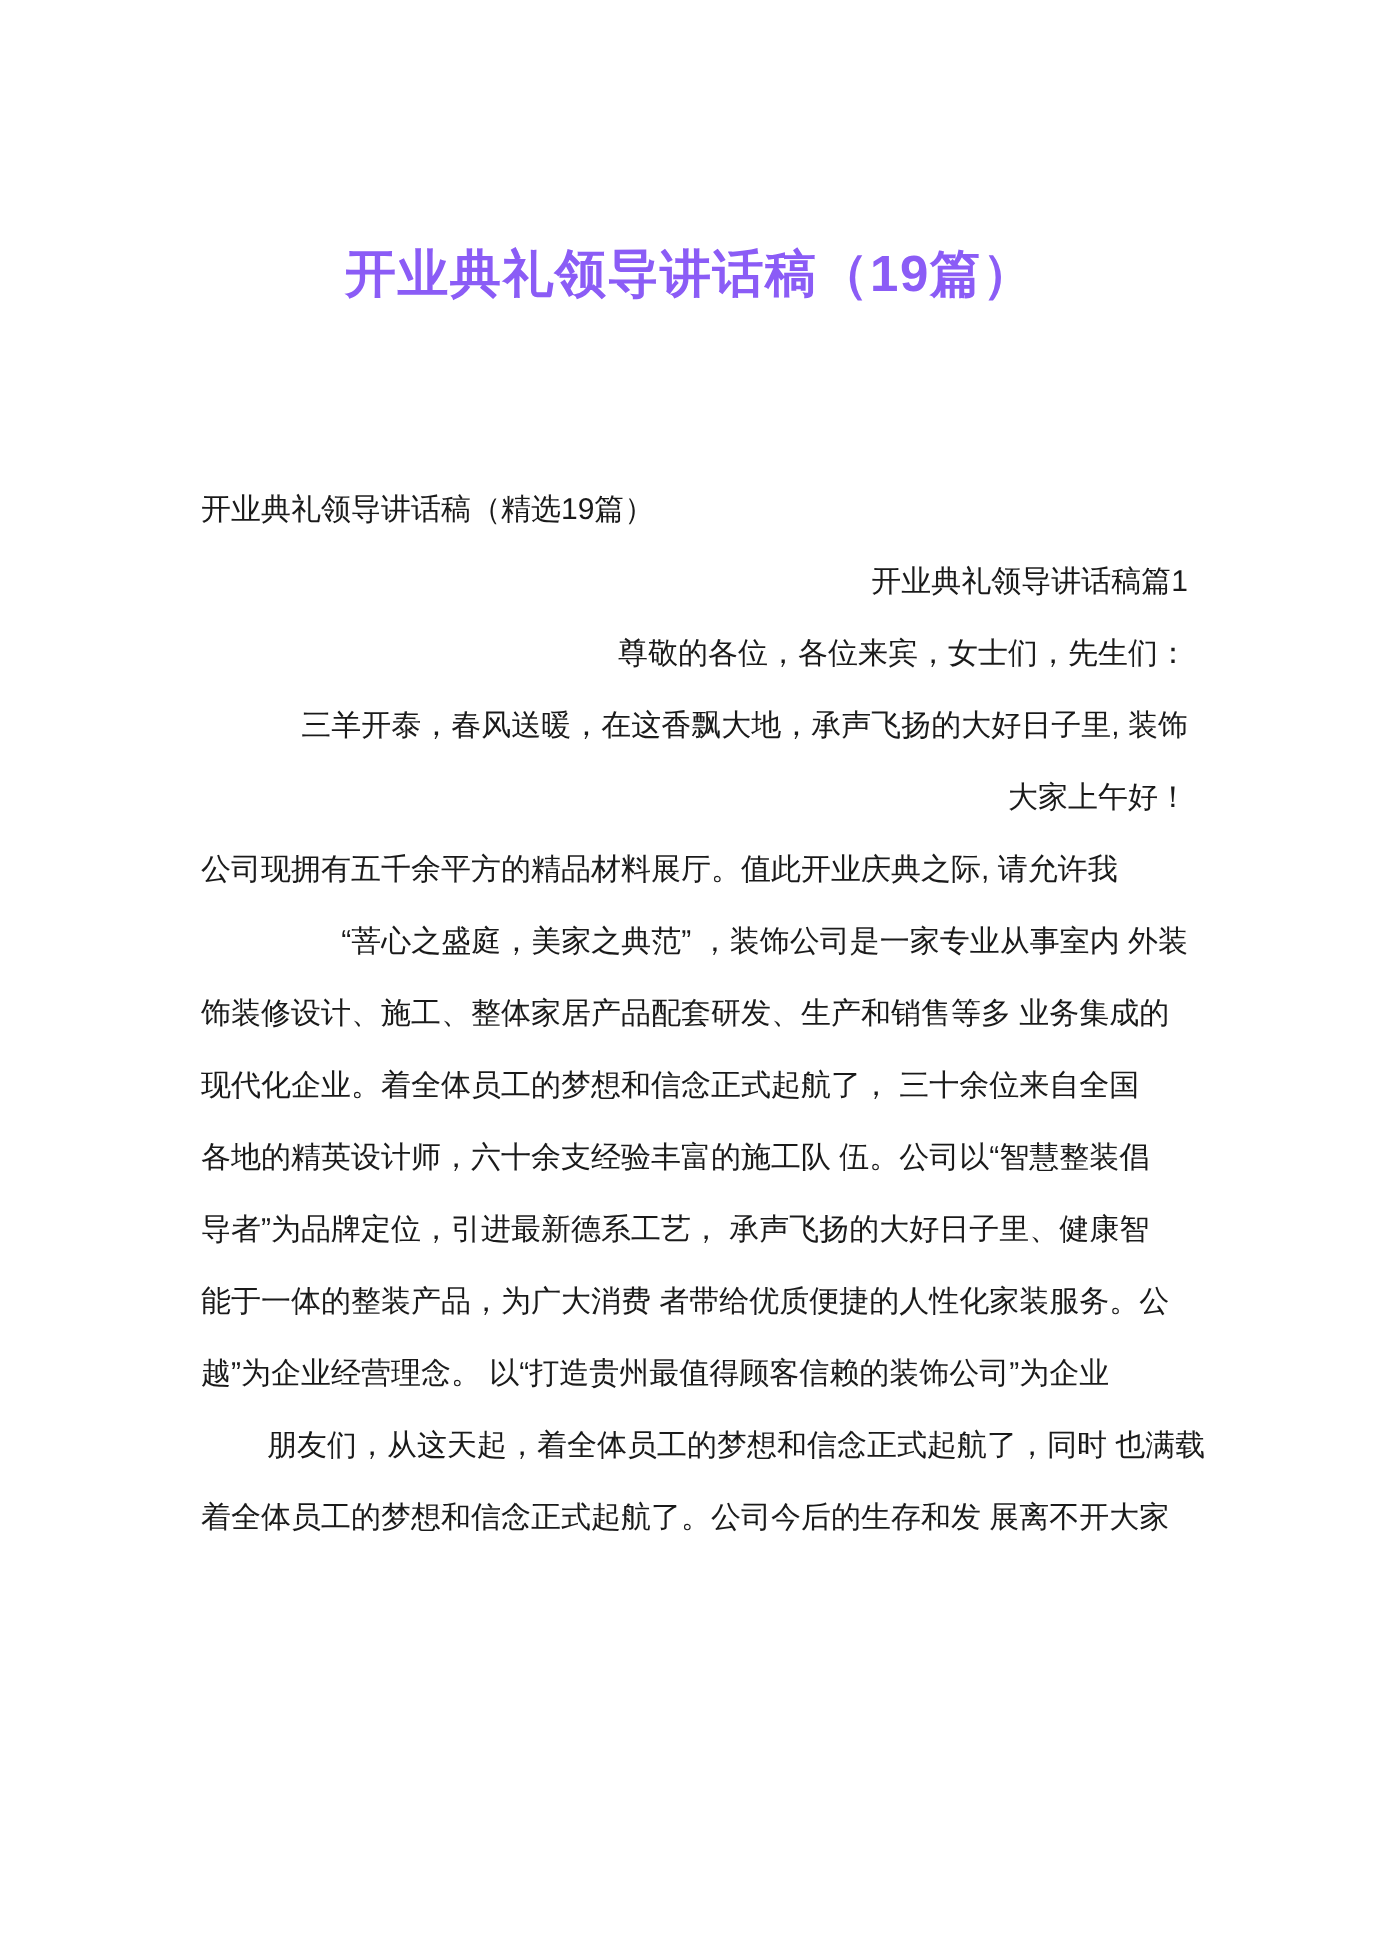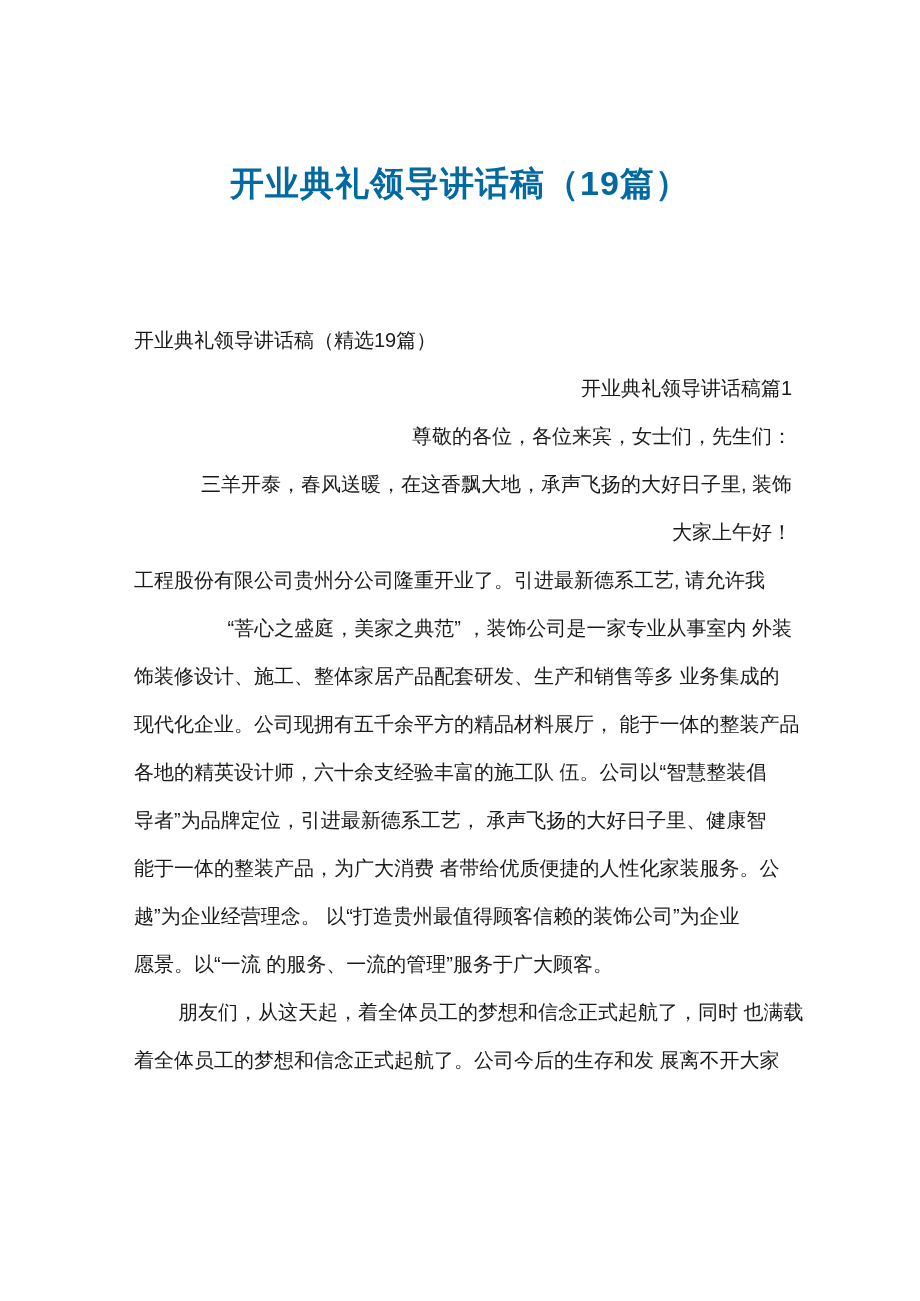--- a/index.html
+++ b/index.html
@@ -21,21 +21,21 @@
     top: 161px;
     left: 0;
     width: 920px;
     margin: 0;
     text-align: center;
     font-size: 34px;
     font-weight: 700;
     line-height: 44px;
     letter-spacing: 1px;
     white-space: nowrap;
-    color: #0369a1;
+    color: #8b5cf6;
   }
   .doc-body {
     position: absolute;
     top: 316px;
     left: 134px;
     width: 658px;
   }
   .line {
     height: 48px;
     line-height: 48px;
@@ -55,25 +55,24 @@
 <div class="page">
   <h1 class="doc-title">开业典礼领导讲话稿（19篇）</h1>
 
   <div class="doc-body">
 
   <div class="line">开业典礼领导讲话稿（精选19篇）</div>
       <div class="line indent">开业典礼领导讲话稿篇1</div>
       <div class="line indent">尊敬的各位，各位来宾，女士们，先生们：</div>
       <div class="line indent">三羊开泰，春风送暖，在这香飘大地，承声飞扬的大好日子里, 装饰</div>
       <div class="line indent">大家上午好！</div>
-      <div class="line">工程股份有限公司贵州分公司隆重开业了。引进最新德系工艺, 请允许我</div>
+      <div class="line">公司现拥有五千余平方的精品材料展厅。值此开业庆典之际, 请允许我</div>
       <div class="line indent">“菩心之盛庭，美家之典范” ，装饰公司是一家专业从事室内 外装</div>
       <div class="line">饰装修设计、施工、整体家居产品配套研发、生产和销售等多 业务集成的</div>
-      <div class="line">现代化企业。公司现拥有五千余平方的精品材料展厅， 能于一体的整装产品</div>
+      <div class="line">现代化企业。着全体员工的梦想和信念正式起航了， 三十余位来自全国</div>
       <div class="line">各地的精英设计师，六十余支经验丰富的施工队 伍。公司以“智慧整装倡</div>
       <div class="line">导者”为品牌定位，引进最新德系工艺， 承声飞扬的大好日子里、健康智</div>
       <div class="line">能于一体的整装产品，为广大消费 者带给优质便捷的人性化家装服务。公</div>
       <div class="line">越”为企业经营理念。 以“打造贵州最值得顾客信赖的装饰公司”为企业</div>
-      <div class="line">愿景。以“一流 的服务、一流的管理”服务于广大顾客。</div>
       <div class="line indent">朋友们，从这天起，着全体员工的梦想和信念正式起航了，同时 也满载</div>
       <div class="line">着全体员工的梦想和信念正式起航了。公司今后的生存和发 展离不开大家</div>
     </div>
 </div>
 
 </body></html>

